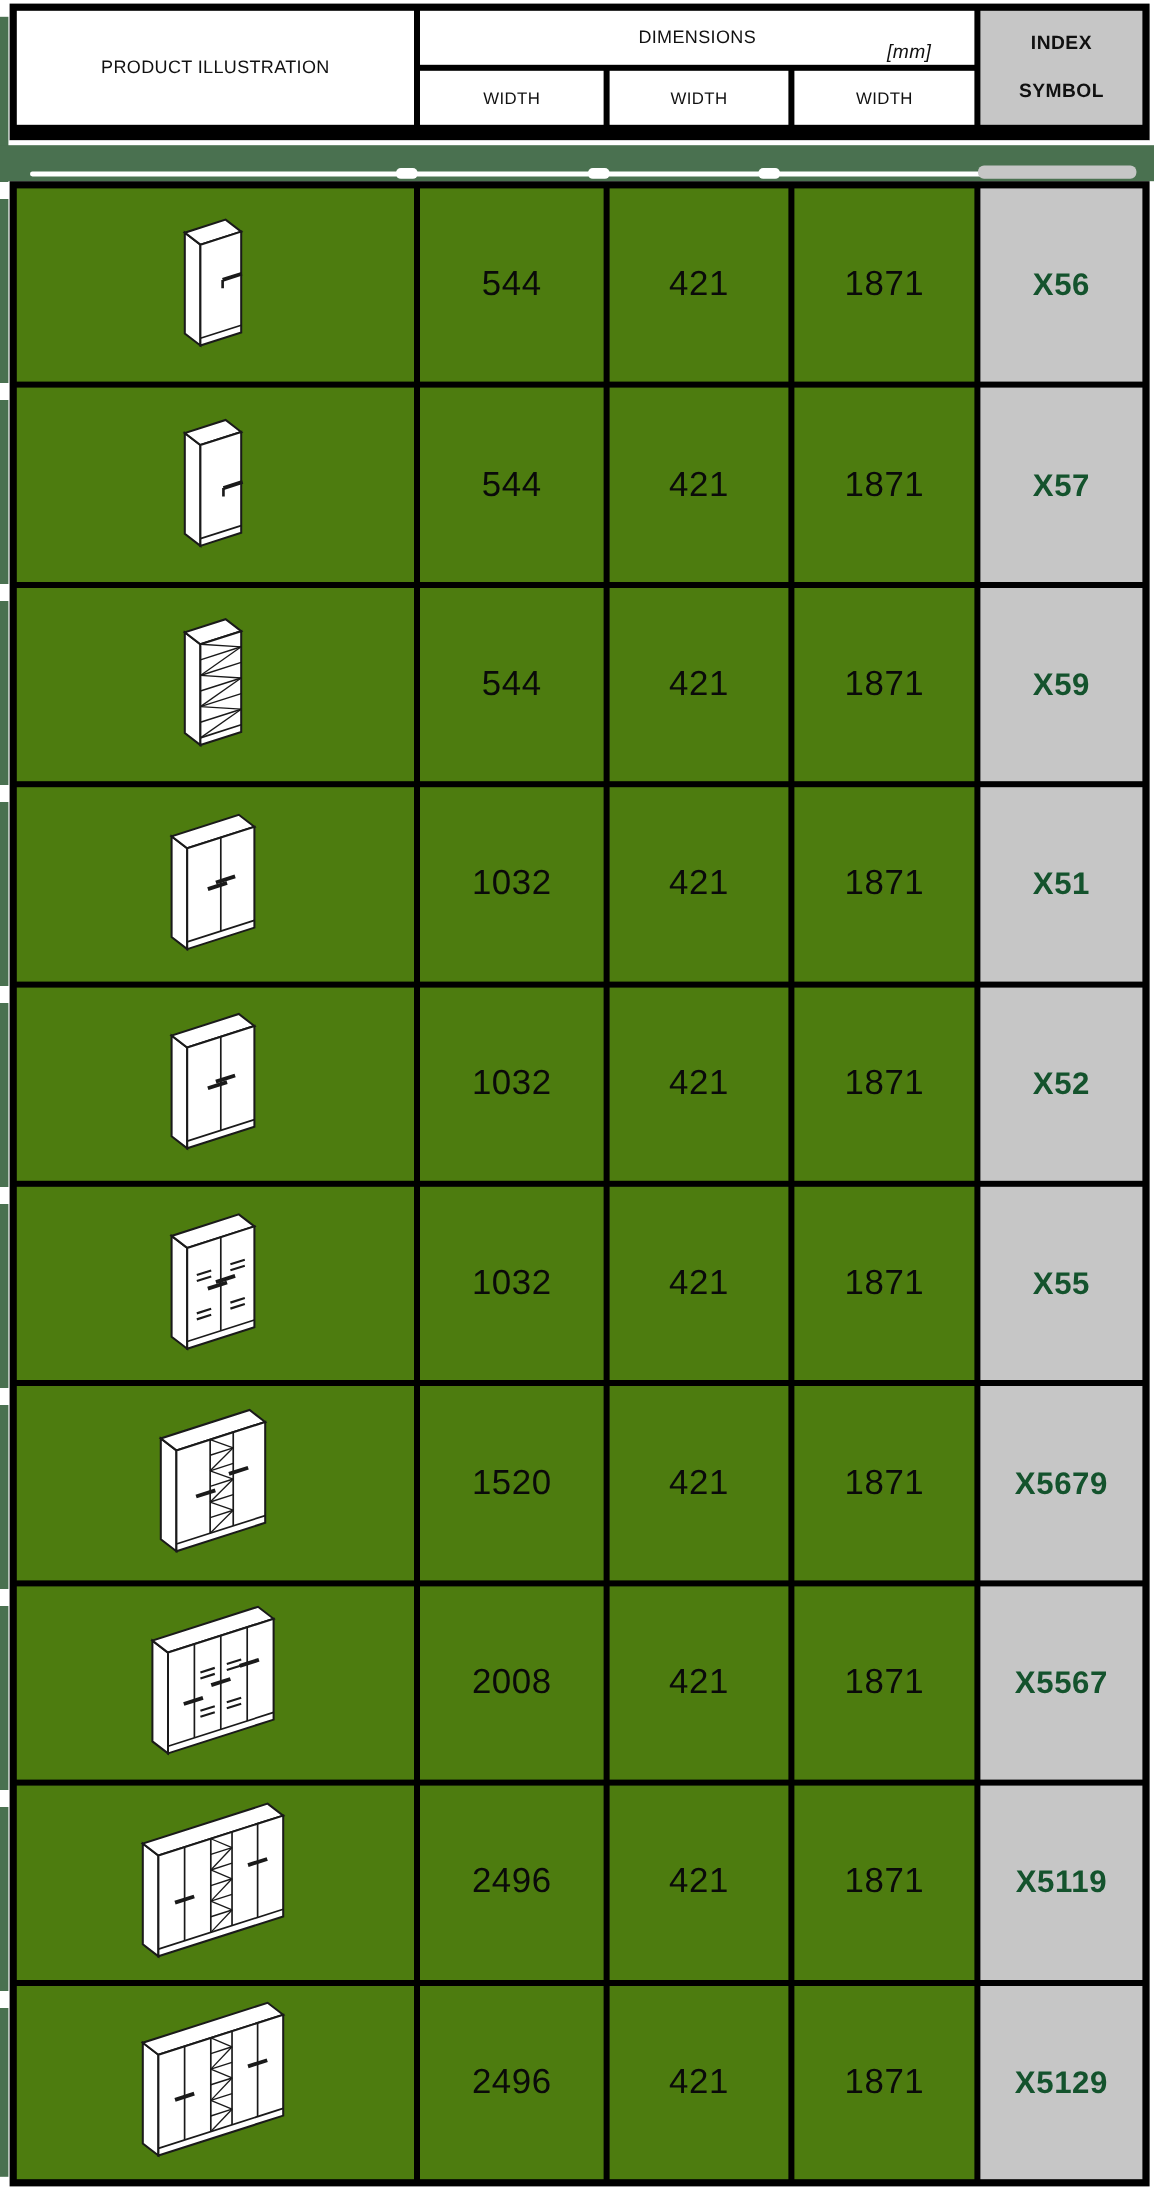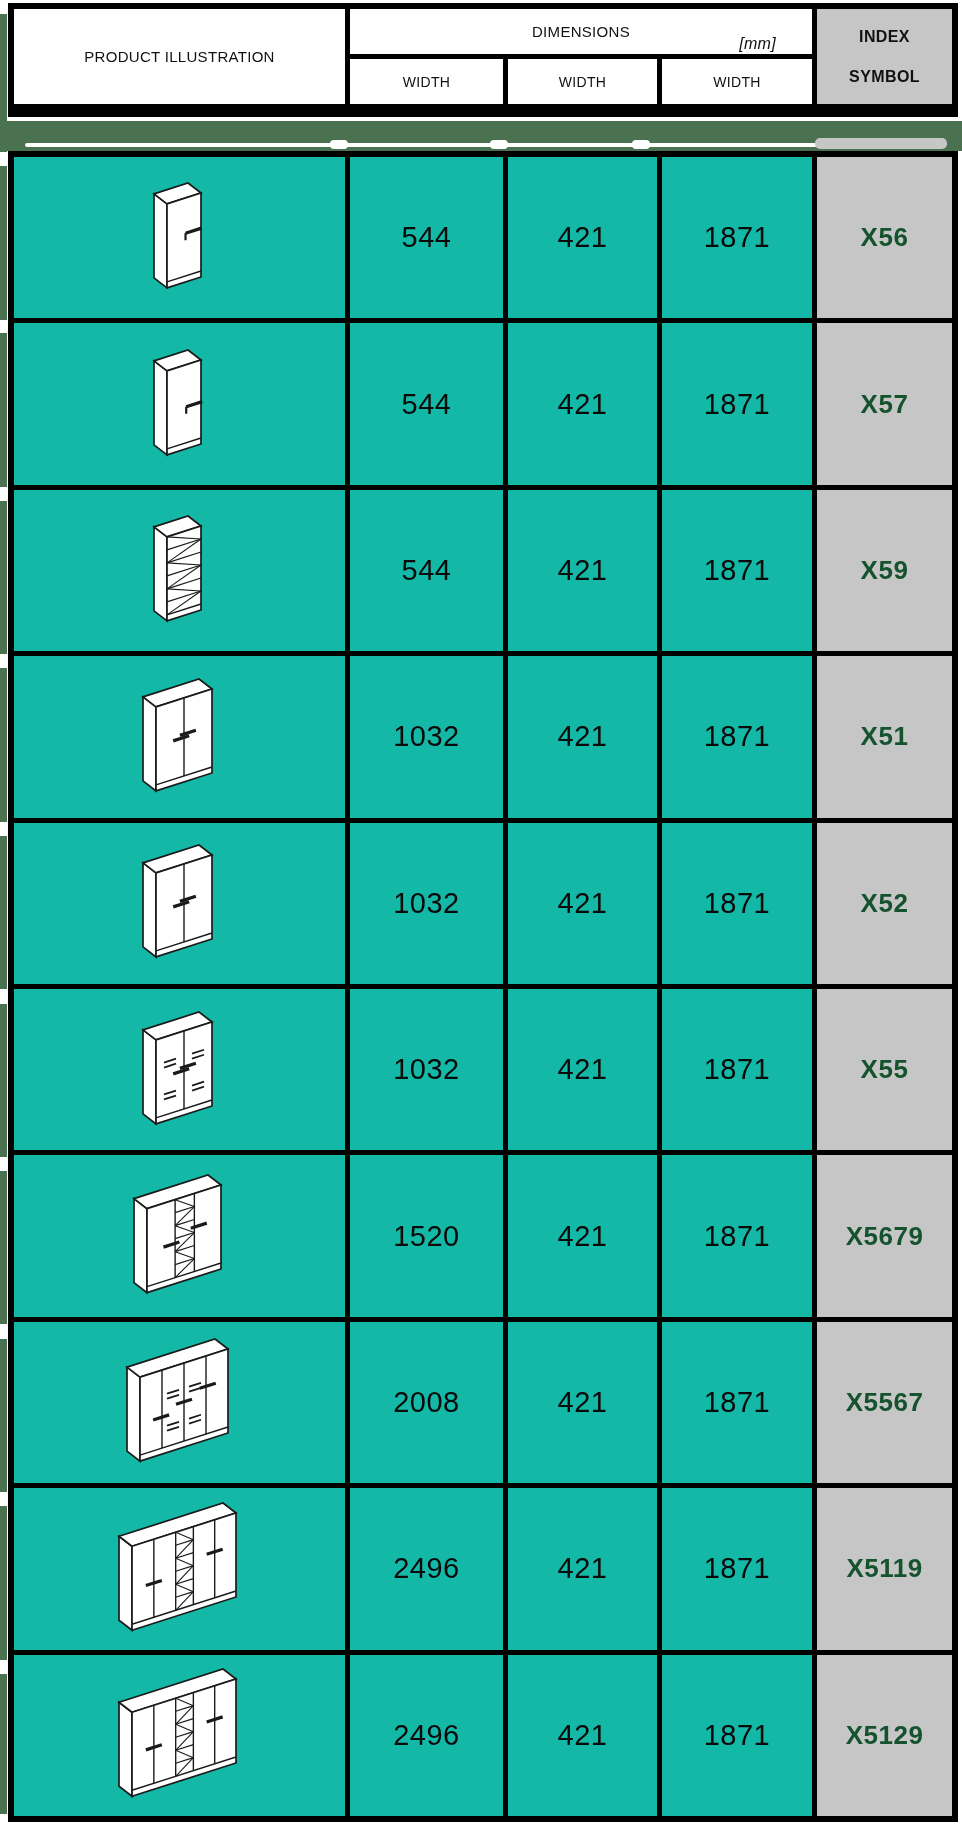--- a/index.html
+++ b/index.html
@@ -38,21 +38,21 @@
   .bump-1{left:330px}.bump-2{left:490px}.bump-3{left:632px}
   .band-gray{position:absolute;left:815px;top:138px;width:132px;height:11px;background:var(--graycell);border-radius:5px;}
   
   .body-table{
     position:absolute;left:8px;top:151px;width:950px;height:1671px;
     background:#000;display:grid;box-sizing:border-box;
     grid-template-columns:331px 153px 149px 150px 135px;
     grid-auto-rows:1fr;gap:5px;padding:6px;
   }
   .tr{display:contents;}
-  .td{background:#14b8a6;display:flex;align-items:center;justify-content:center;}
+  .td{background:#4d7c0f;display:flex;align-items:center;justify-content:center;}
   .cell-num{font-size:29px;color:#0a0a0a;letter-spacing:.5px;}
   .cell-index{background:var(--graycell);font-weight:bold;font-size:26px;color:#14532d;letter-spacing:.5px;}
   svg{display:block;}
 </style>
 </head>
 <body style="--green: #4a7150; --graycell: #c6c6c6;">
 
 <div class="green-strip"></div>
 
 <div class="header-table">

